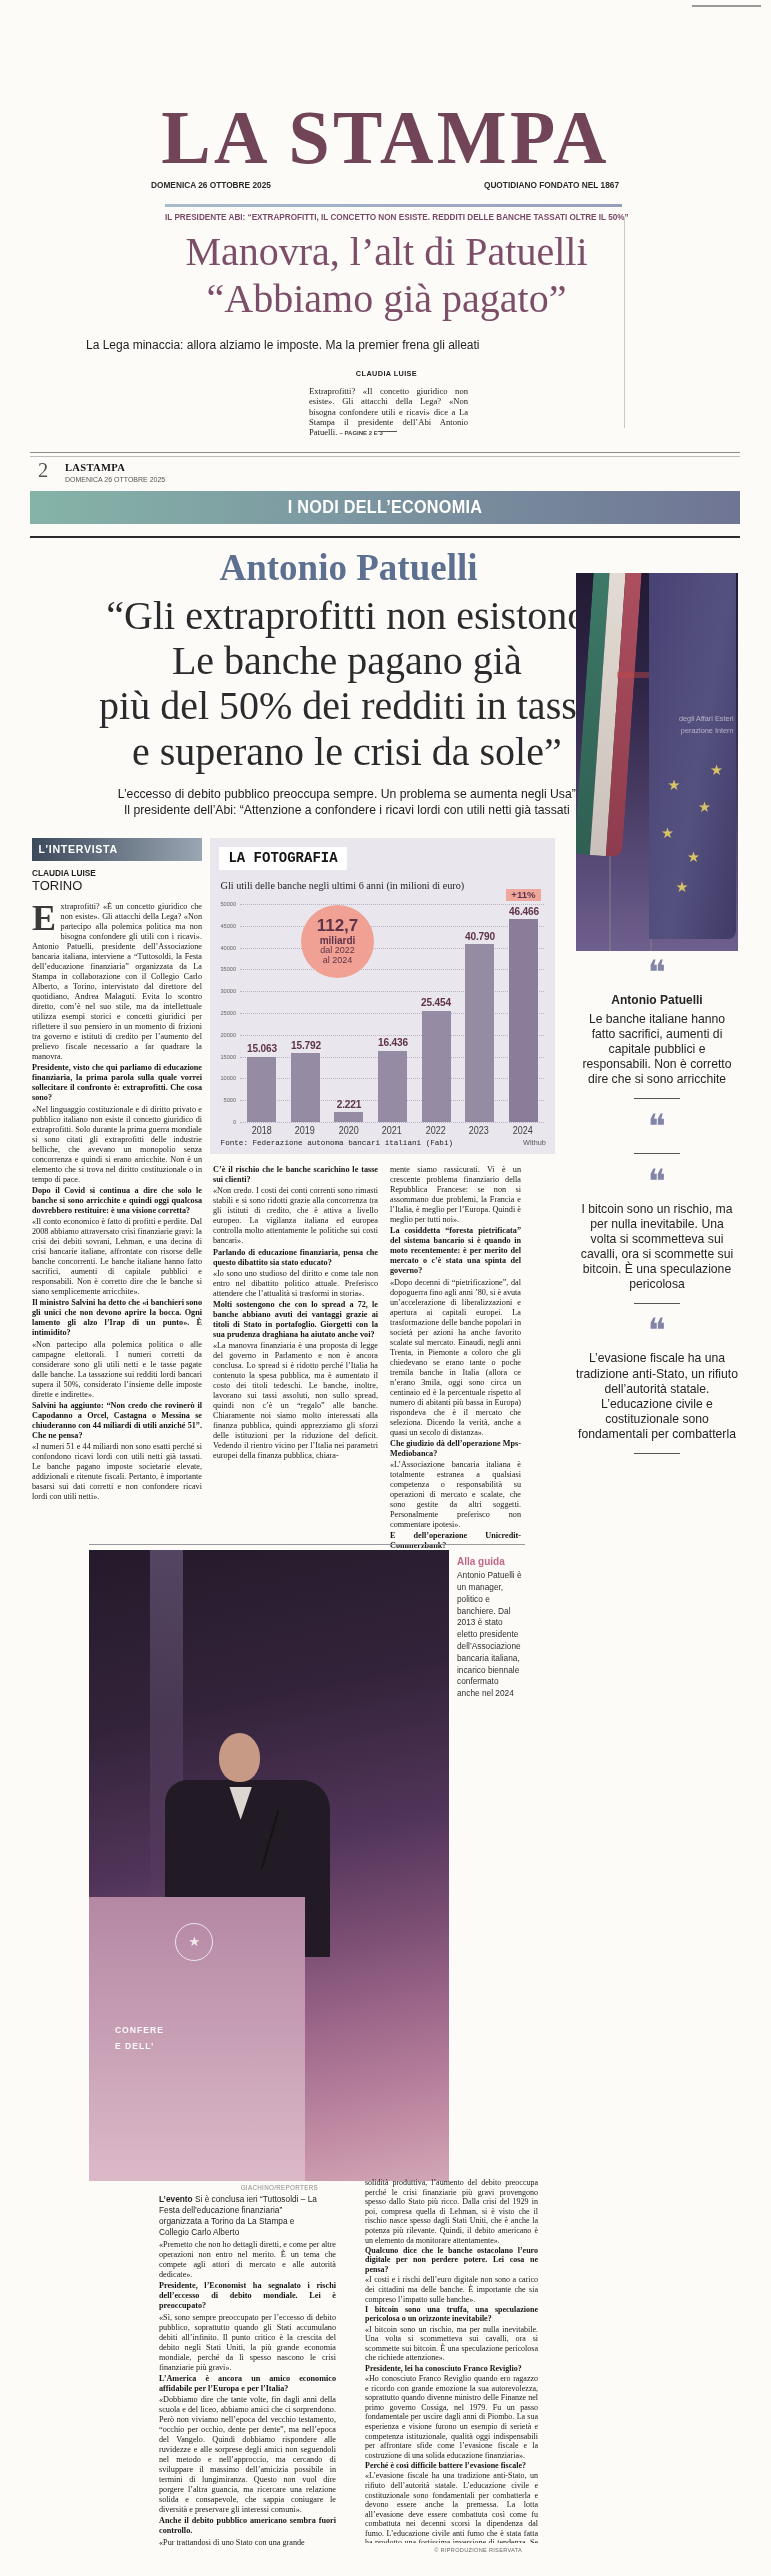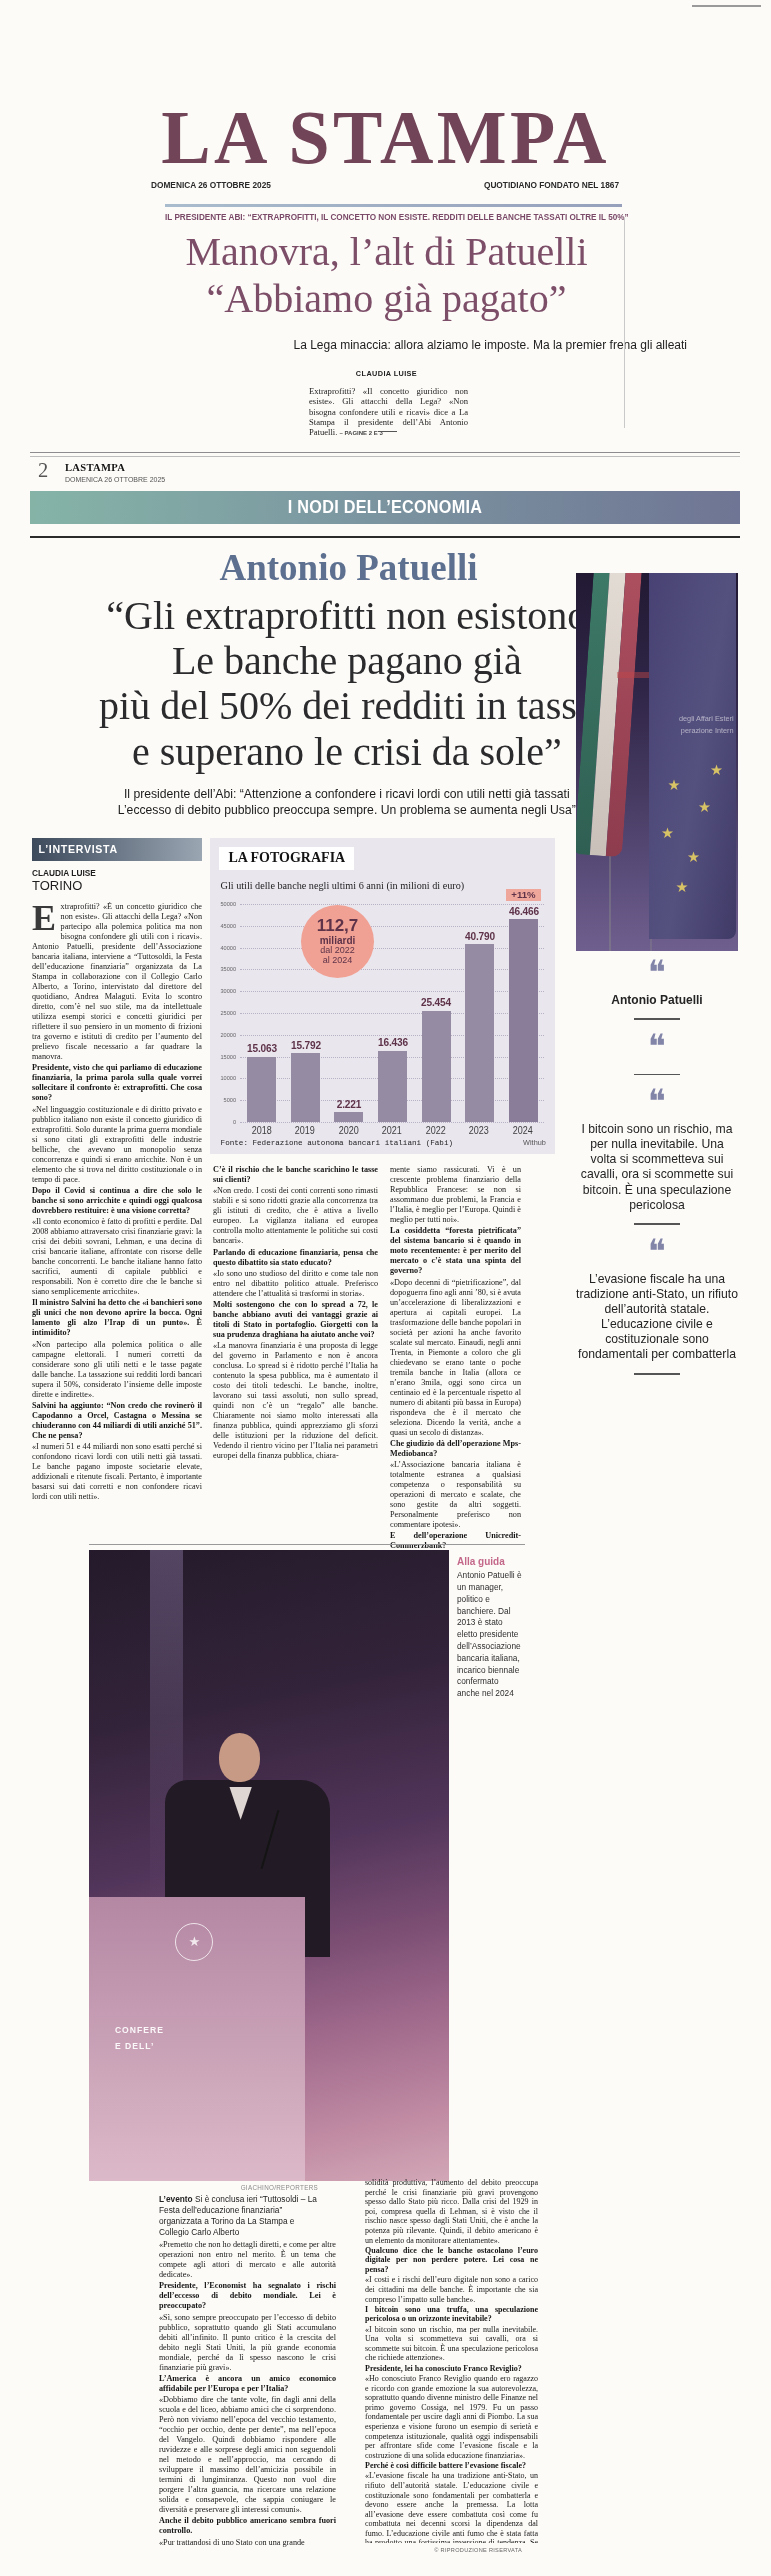--- a/index.html
+++ b/index.html
@@ -16,21 +16,21 @@
   .masthead{position:absolute;left:0;top:100px;width:100%;text-align:center;font-weight:bold;
             font-size:74px;line-height:1;letter-spacing:3.3px;color:#714457;transform:scaleY(1.04)}
   .front-dateline{position:absolute;left:151px;top:180px;width:468px;display:flex;justify-content:space-between;
                   font-family:"Liberation Sans",sans-serif;font-size:8.3px;font-weight:bold;color:#2a2a2a}
   .front-rule{position:absolute;left:165px;top:204px;width:457px;height:2.6px;
               background:linear-gradient(90deg,#a9bccd,#96a0bb)}
   .front-kicker{position:absolute;left:165px;top:212px;width:476px;font-family:"Liberation Sans",sans-serif;
                 font-weight:bold;font-size:8.6px;color:#7b4a68;transform:scaleX(.95);transform-origin:left;white-space:nowrap}
   .front-headline{position:absolute;left:86px;top:229px;width:601px;text-align:center;font-weight:normal;
                   font-size:40px;line-height:1.17;color:#7d4e68}
-  .front-subhead{position:absolute;left:86px;top:338px;width:601px;text-align:right;
+  .front-subhead{position:absolute;left:86px;top:338px;width:601px;text-align:left;
                  font-family:"Liberation Sans",sans-serif;font-size:12px;color:#222}
   .front-byline{position:absolute;left:86px;top:369px;width:601px;text-align:center;
                 font-family:"Liberation Sans",sans-serif;font-size:7.3px;font-weight:bold;letter-spacing:0.4px;color:#222}
   .front-teaser{position:absolute;left:309px;top:386px;width:159px;font-size:8.6px;line-height:1.2;text-align:justify;color:#222}
   .front-teaser .pg{font-family:"Liberation Sans",sans-serif;font-size:6px;font-weight:bold;color:#444}
   .front-dash{position:absolute;left:378px;top:431px;width:18.5px;height:1.3px;background:#555}
   .front-vrule{position:absolute;left:624px;top:218px;width:0.7px;height:210px;background:#c9c9c9}
 
   
   .p2-rules{position:absolute;left:30px;top:452px;width:710px;height:2.6px;border-top:0.7px solid #8d8d8d;border-bottom:0.7px solid #bdbdbd}
@@ -67,21 +67,21 @@
               background:linear-gradient(90deg,#3d4a5c,#9aa6b2);color:#fff;display:flex;align-items:center;
               font-family:"Liberation Sans",sans-serif;font-weight:bold;font-size:10.6px;letter-spacing:0.7px}
   .interv-byline{position:absolute;left:32px;top:868px;font-family:"Liberation Sans",sans-serif;color:#1e1e1e}
   .interv-byline .n{font-weight:bold;font-size:8.3px}
   .interv-byline .c{font-size:13px}
   .col-a{position:absolute;left:32px;top:902px;width:170px;height:662px;overflow:hidden}
 
   
   .chart{position:absolute;left:210px;top:838px;width:345px;height:316px;background:#e9e6ee}
   .chart-title{position:absolute;left:9.2px;top:9.2px;background:#fff;padding:3.3px 9.2px;
-               font-family:Liberation Serif, serif;font-weight:bold;font-size:14px;color:#141414}
+               font-family:Liberation Mono, monospace;font-weight:bold;font-size:14px;color:#141414}
   .chart-sub{position:absolute;left:10.6px;top:42px;font-size:10.2px;color:#222}
   .plot{position:absolute;left:30px;top:66px;width:304px;height:218px}
   .gline{position:absolute;left:0;width:100%;border-top:0.7px dotted #b9b1c4}
   .glab{position:absolute;left:-28px;width:24px;text-align:right;transform:translateY(-50%);
         font-family:"Liberation Sans",sans-serif;font-size:5.6px;color:#666}
   .bar{position:absolute;bottom:0;width:29px;background:#958ca4}
   .bar.last{background:#897d99}
   .blab{position:absolute;width:44px;text-align:center;font-family:"Liberation Sans",sans-serif;font-weight:bold;
         font-size:11px;color:#5e3349;transform:scaleX(.92);letter-spacing:-0.2px}
   .badge{position:absolute;font-family:"Liberation Sans",sans-serif;font-weight:bold;font-size:9.6px;color:#5e3349;
@@ -172,22 +172,22 @@
   <div class="banner-rule"></div>
 
   <div class="author-title">Antonio Patuelli</div>
   <div class="main-headline">
     <div>“Gli extraprofitti non esistono</div>
     <div>Le banche pagano già</div>
     <div>più del 50% dei redditi in tasse</div>
     <div>e superano le crisi da sole”</div>
   </div>
   <div class="standfirst">
+    <div>L’eccesso di debito pubblico preoccupa sempre. Un problema se aumenta negli Usa”</div>
     <div>Il presidente dell’Abi: “Attenzione a confondere i ricavi lordi con utili netti già tassati</div>
-    <div>L’eccesso di debito pubblico preoccupa sempre. Un problema se aumenta negli Usa”</div>
   </div>
 
   <div class="flags">
     <div class="fl-pole1"></div>
     <div class="fl-pole2"></div>
     <div class="fl-it">
       <div style="background:linear-gradient(180deg,#3e7a68,#2f5f52)"></div>
       <div style="background:linear-gradient(180deg,#e3dcd4,#c9c0ba)"></div>
       <div style="background:linear-gradient(180deg,#ad4f5f,#8d3c4e)"></div>
     </div>
@@ -298,20 +298,21 @@
       <p class="a">«Dopo decenni di “pietrificazione”, dal dopoguerra fino agli anni ’80, si è avuta un’accelerazione di liberalizzazioni e apertura ai capitali europei. La trasformazione delle banche popolari in società per azioni ha anche favorito scalate sul mercato. Einaudi, negli anni Trenta, in Piemonte a coloro che gli chiedevano se erano tante o poche tremila banche in Italia (allora ce n’erano 3mila, oggi sono circa un centinaio ed è la percentuale rispetto al numero di abitanti più bassa in Europa) rispondeva che è il mercato che seleziona. Dicendo la verità, anche a quasi un secolo di distanza».</p>
       <p class="q">Che giudizio dà dell’operazione Mps-Mediobanca?</p>
       <p class="a">«L’Associazione bancaria italiana è totalmente estranea a qualsiasi competenza o responsabilità su operazioni di mercato e scalate, che sono gestite da altri soggetti. Personalmente preferisco non commentare ipotesi».</p>
       <p class="q">E dell’operazione Unicredit-Commerzbank?</p>
     </div>
 
   <div class="rail">
     <div class="quote">
       <span class="qmark">❝</span>
       <div class="qname">Antonio Patuelli</div>
+      <div>Le banche italiane hanno fatto sacrifici, aumenti di capitale pubblici e responsabili. Non è corretto dire che si sono arricchite</div>
     </div>
     <div class="qdiv"></div>
     <div class="quote">
       <span class="qmark">❝</span>
     </div>
     <div class="qdiv"></div>
     <div class="quote">
       <span class="qmark">❝</span>
       <div>I bitcoin sono un rischio, ma per nulla inevitabile. Una volta si scommetteva sui cavalli, ora si scommette sui bitcoin. È una speculazione pericolosa</div>
     </div>

